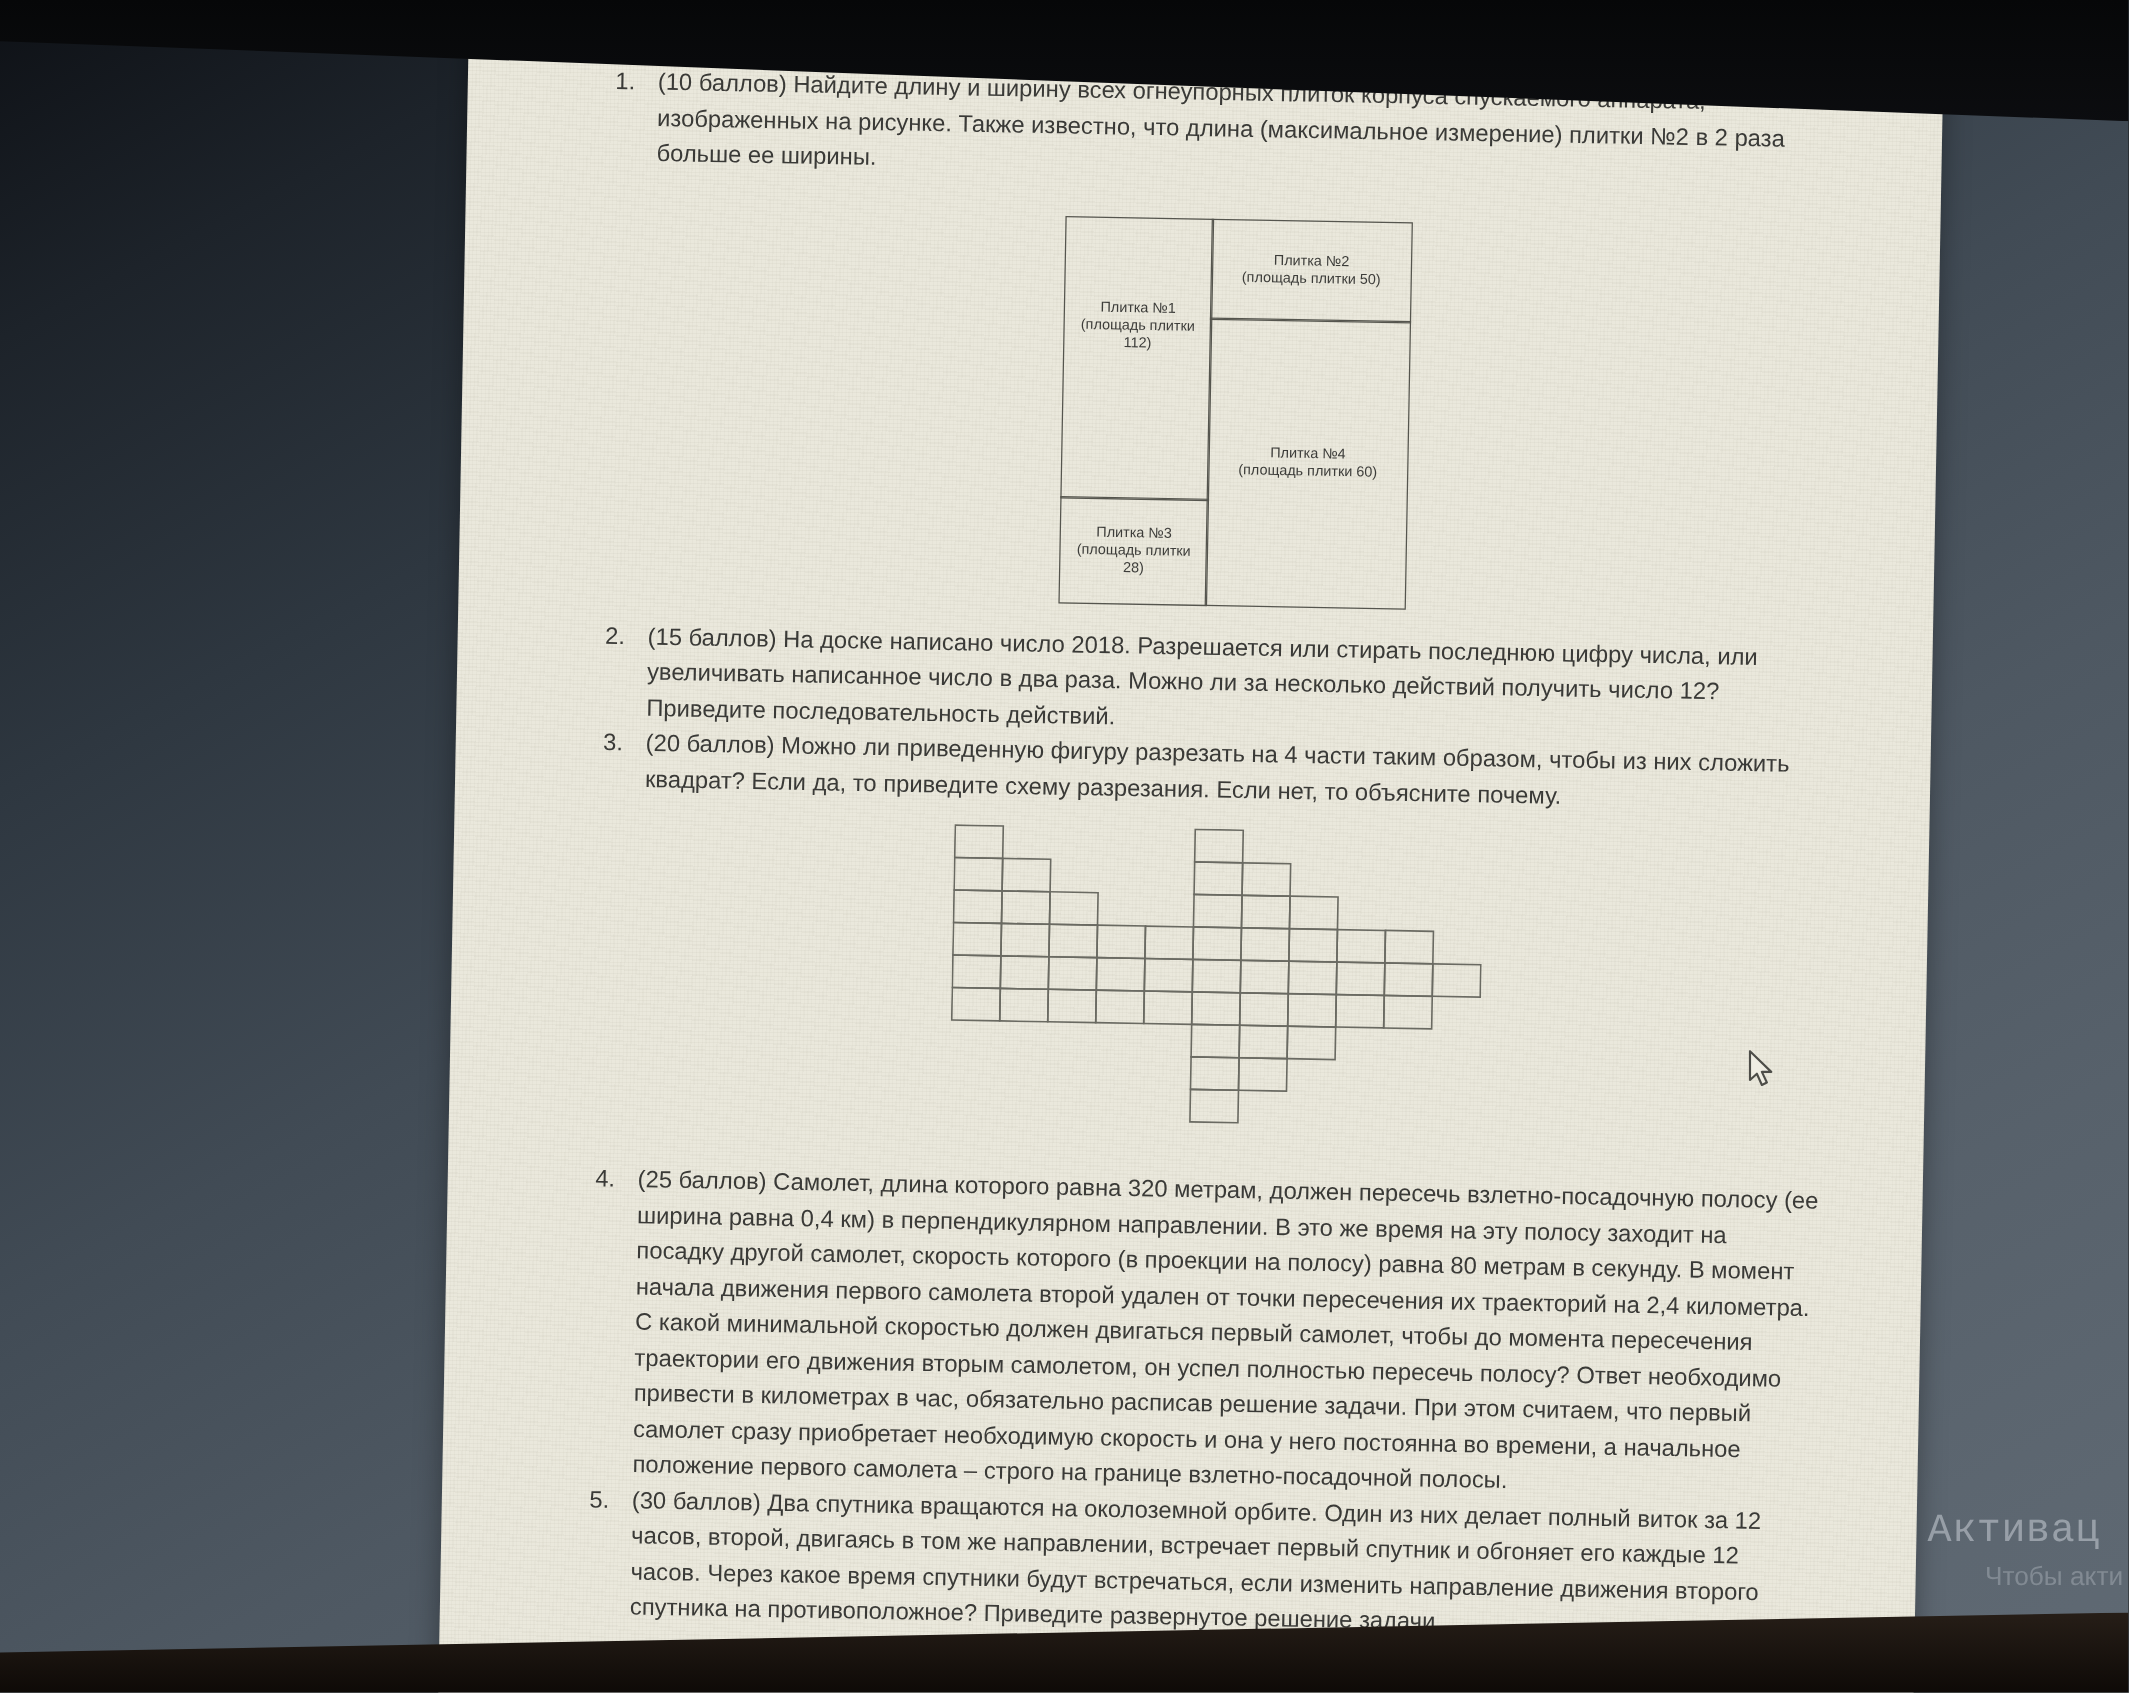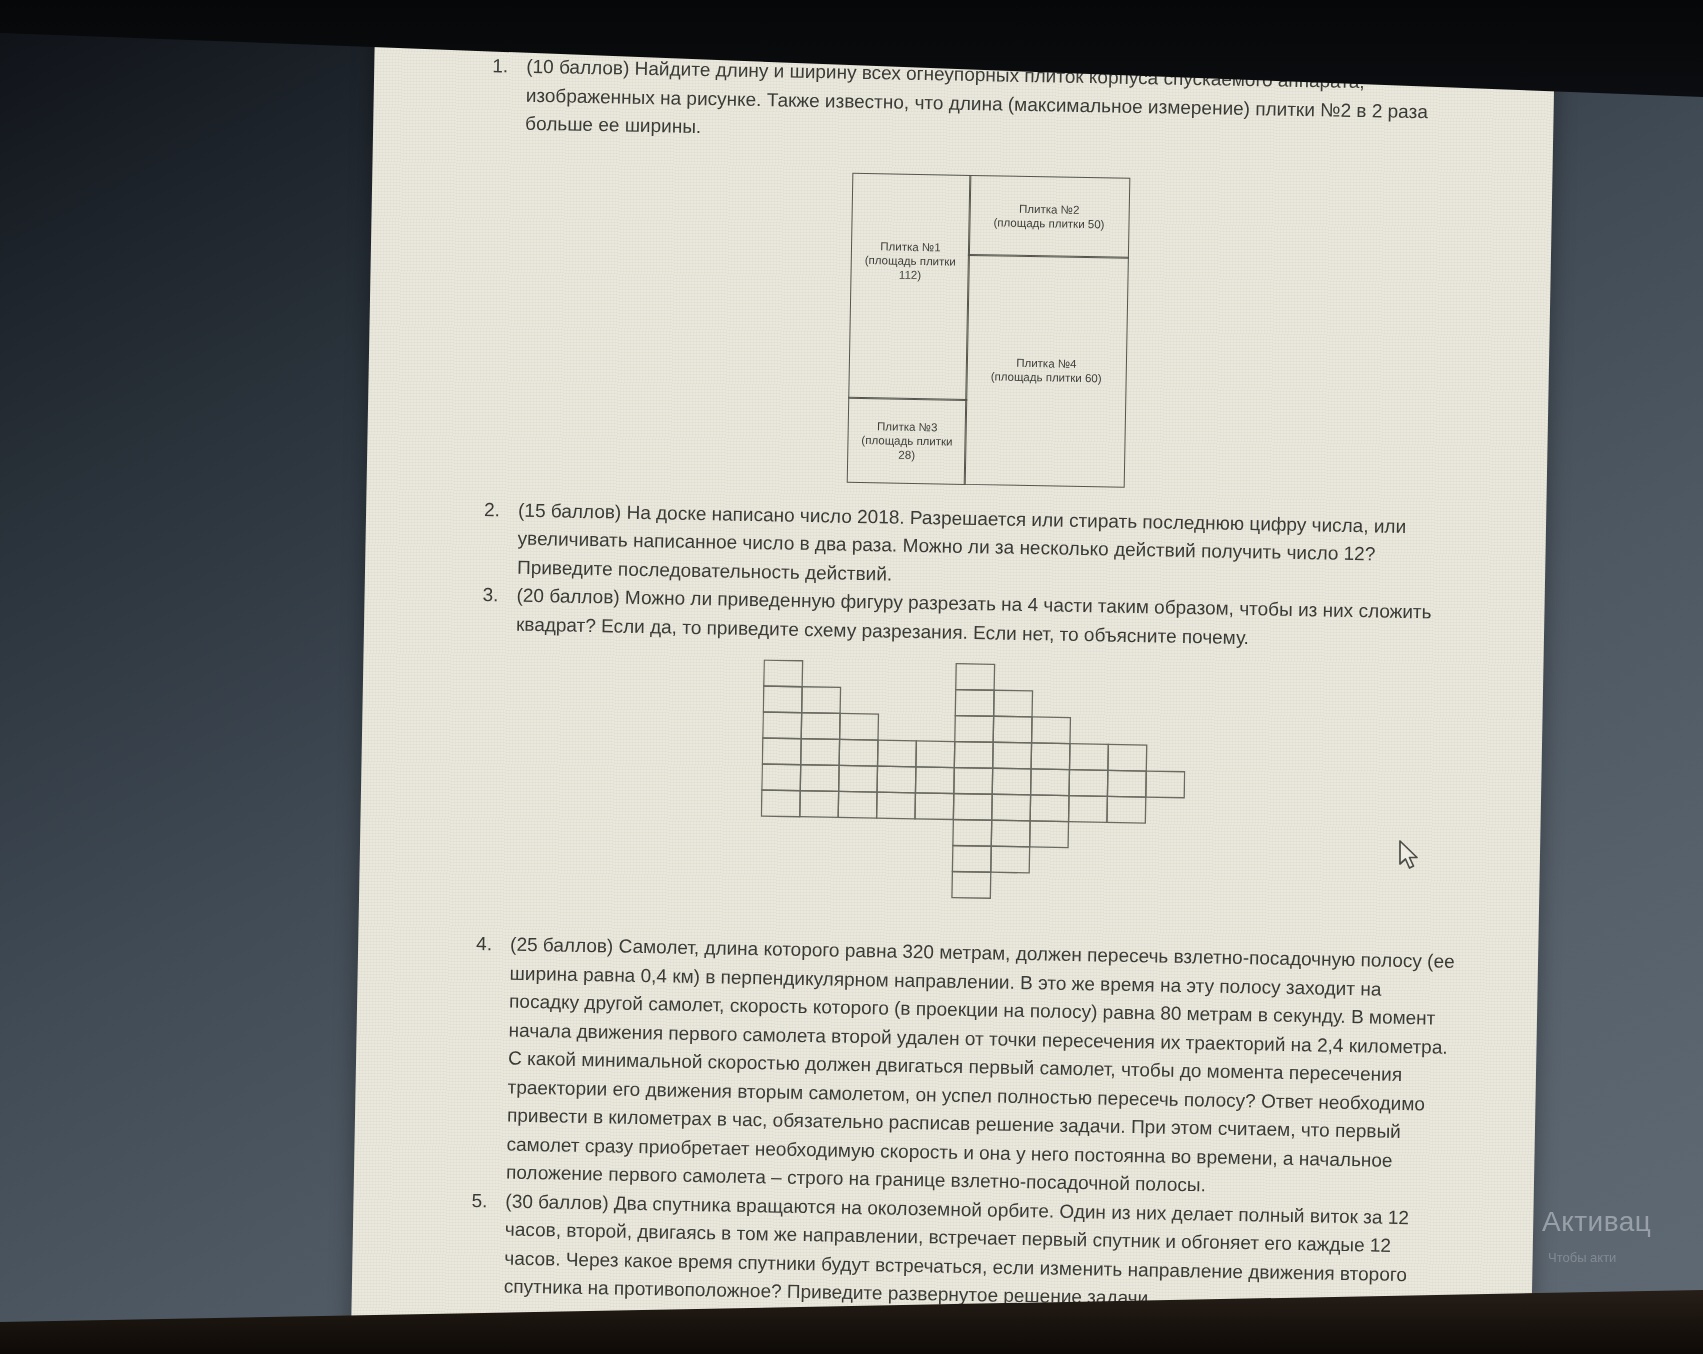--- a/index.html
+++ b/index.html
@@ -48,23 +48,23 @@
 
   
   .top-band{position:absolute;left:0;top:0;width:1703px;height:100px;
     background:linear-gradient(180deg,#060708,#0c0d10);
     clip-path:polygon(0 0,1703px 0,1703px 97px,0 33px);z-index:5;}
   .bottom-strip{position:absolute;left:0;top:1280px;width:1703px;height:74px;
     background:linear-gradient(180deg,#2a211a,#0e0a07);
     clip-path:polygon(0 42px,1703px 10px,1703px 74px,0 74px);z-index:6;}
 
   
-  .wm1{position:absolute;left:1542px;top:1206px;font-size:28px;letter-spacing:0.5px;
-    color:#a7aeb6;opacity:0.8;z-index:7;white-space:nowrap;}
-  .wm2{position:absolute;left:1548px;top:1250px;font-size:13px;
+  .wm1{position:absolute;left:1542px;top:1206px;font-size:32px;letter-spacing:0.5px;
+    color:#a7aeb6;opacity:0.8;z-index:7;white-space:nowrap;font-family:Liberation Mono, monospace;}
+  .wm2{position:absolute;left:1588px;top:1250px;font-size:21px;
     color:#98a0a8;opacity:0.62;z-index:7;white-space:nowrap;}
 
   
   .cursor{position:absolute;left:1398px;top:840px;z-index:9;}
 </style>
 </head>
 <body>
 
 <div class="canvas">
 

